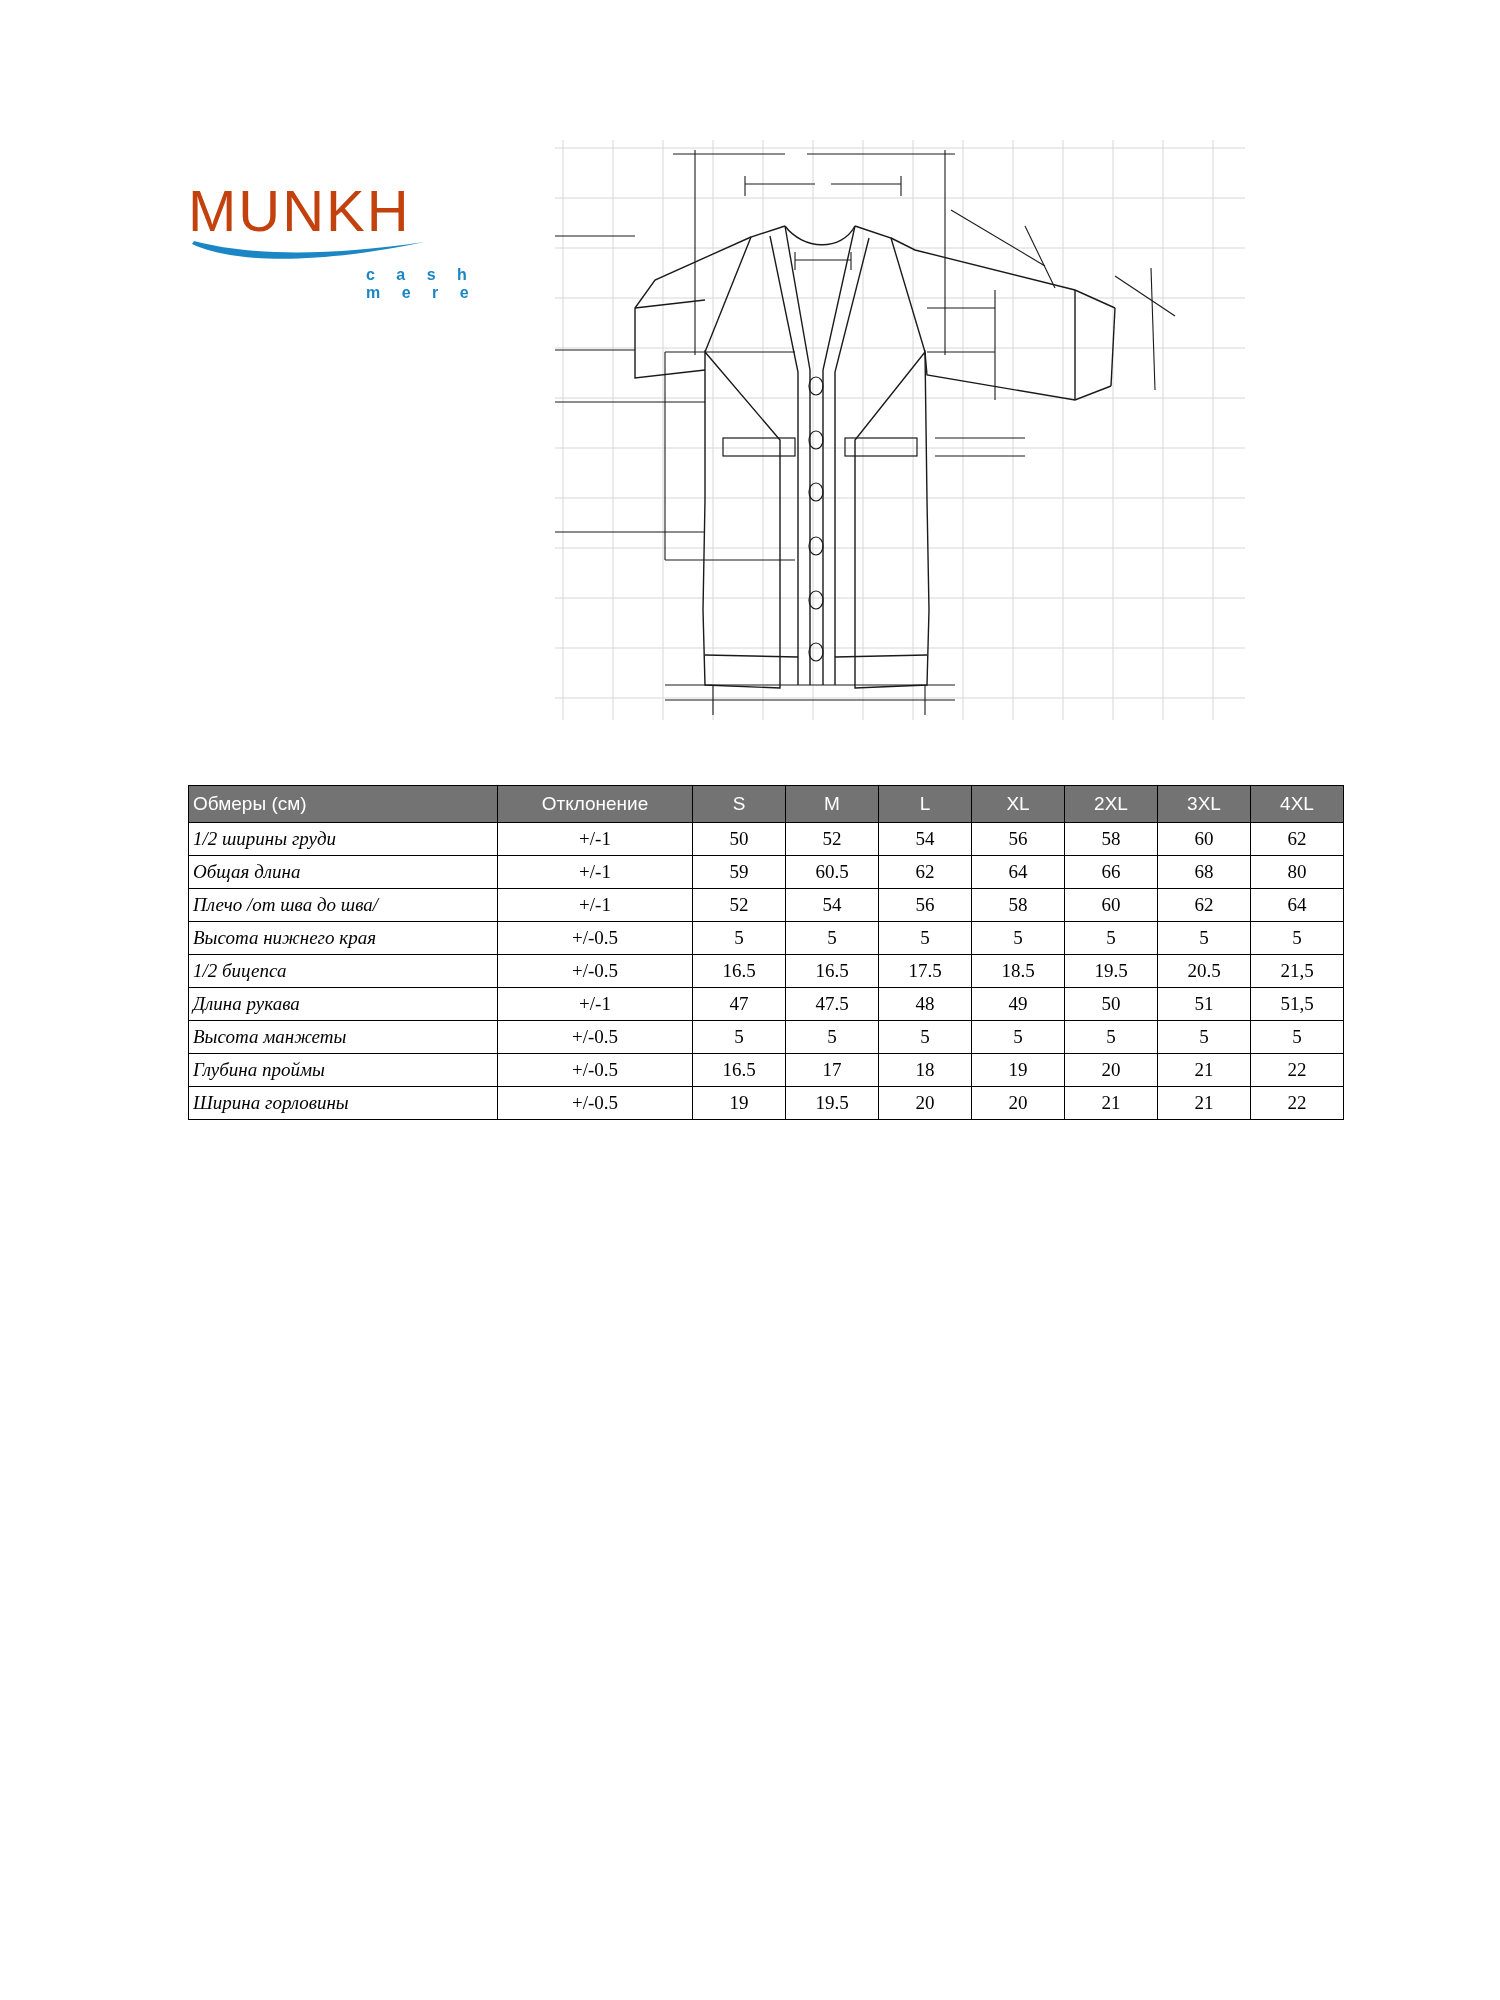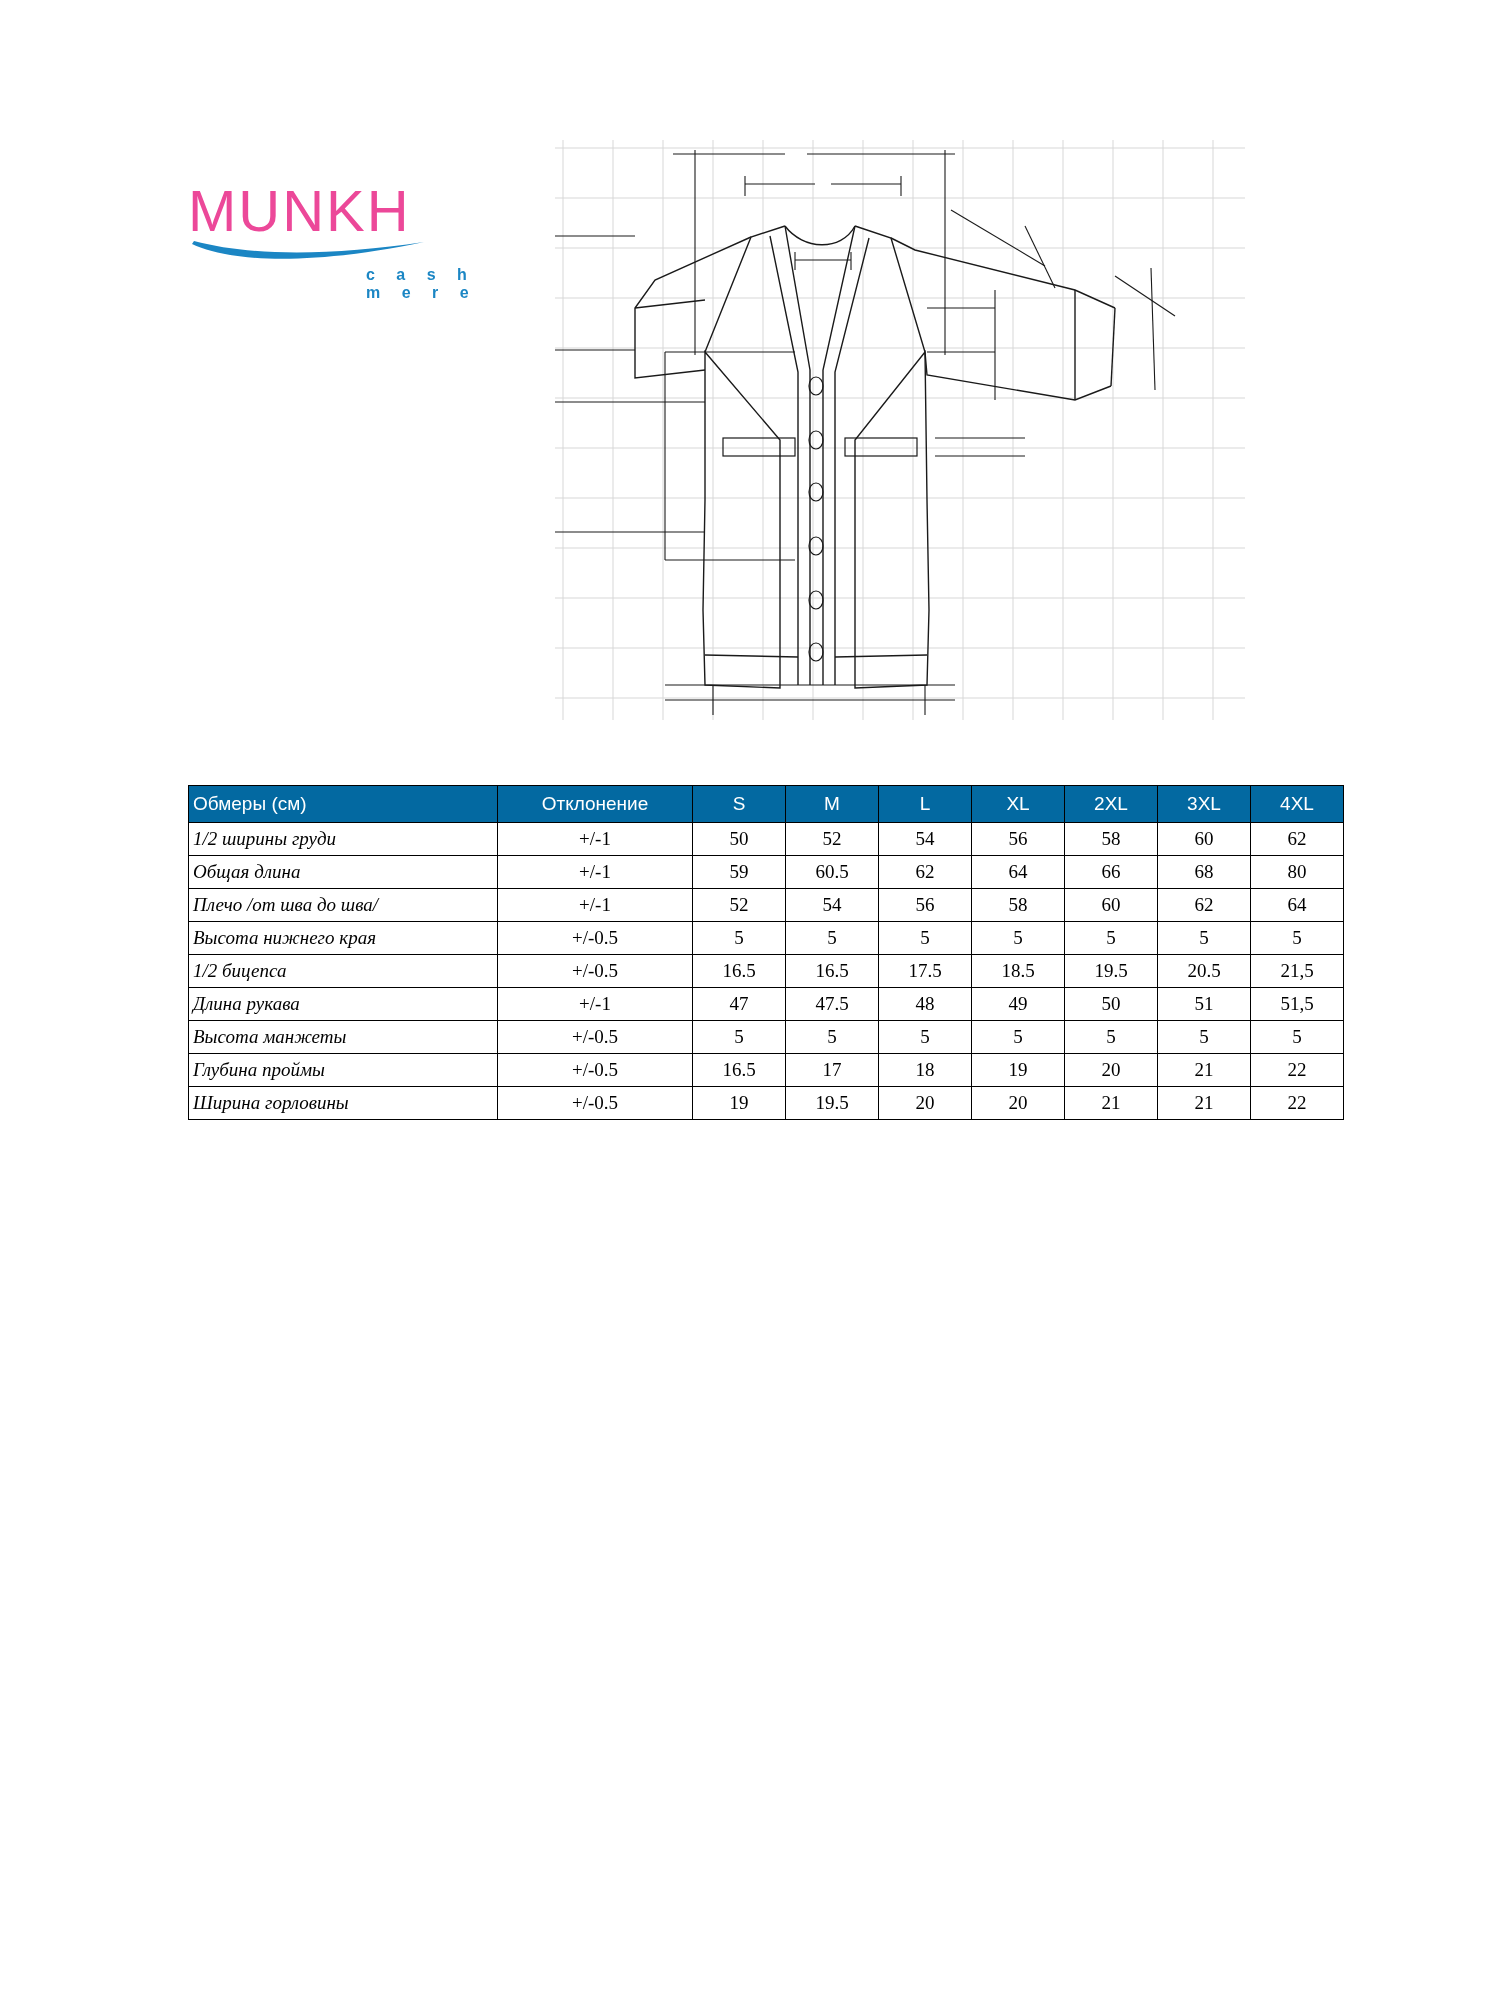--- a/index.html
+++ b/index.html
@@ -21,21 +21,21 @@
     position: absolute;
     left: 188px;
     top: 182px;
     width: 290px;
     height: 130px;
   }
   .logo-word {
     font-family: "Liberation Sans", sans-serif;
     font-size: 58px;
     letter-spacing: 2px;
-    color: #ec4899;
+    color: #c2410c;
     font-weight: 400;
     line-height: 1;
     margin: 0;
     padding: 0;
   }
   .logo-swoosh {
     position: absolute;
     left: 2px;
     top: 58px;
     width: 236px;
@@ -75,21 +75,21 @@
   }
   table.sizes th,
   table.sizes td {
     border: 1px solid #000;
     height: 32px;
     font-size: 19px;
     padding: 0 4px;
     font-family: "Liberation Serif", serif;
   }
   table.sizes thead th {
-    background: #0369a1;
+    background: #737373;
     color: #fff;
     font-weight: 400;
     font-family: "Liberation Sans", sans-serif;
     font-size: 19px;
     border: 1px solid #000;
     height: 36px;
   }
   th.c-name { text-align: left; padding-left: 10px; width: 300px; }
   th.c-dev  { width: 186px; }
   th.c-size { text-align: center; width: 84px; }

